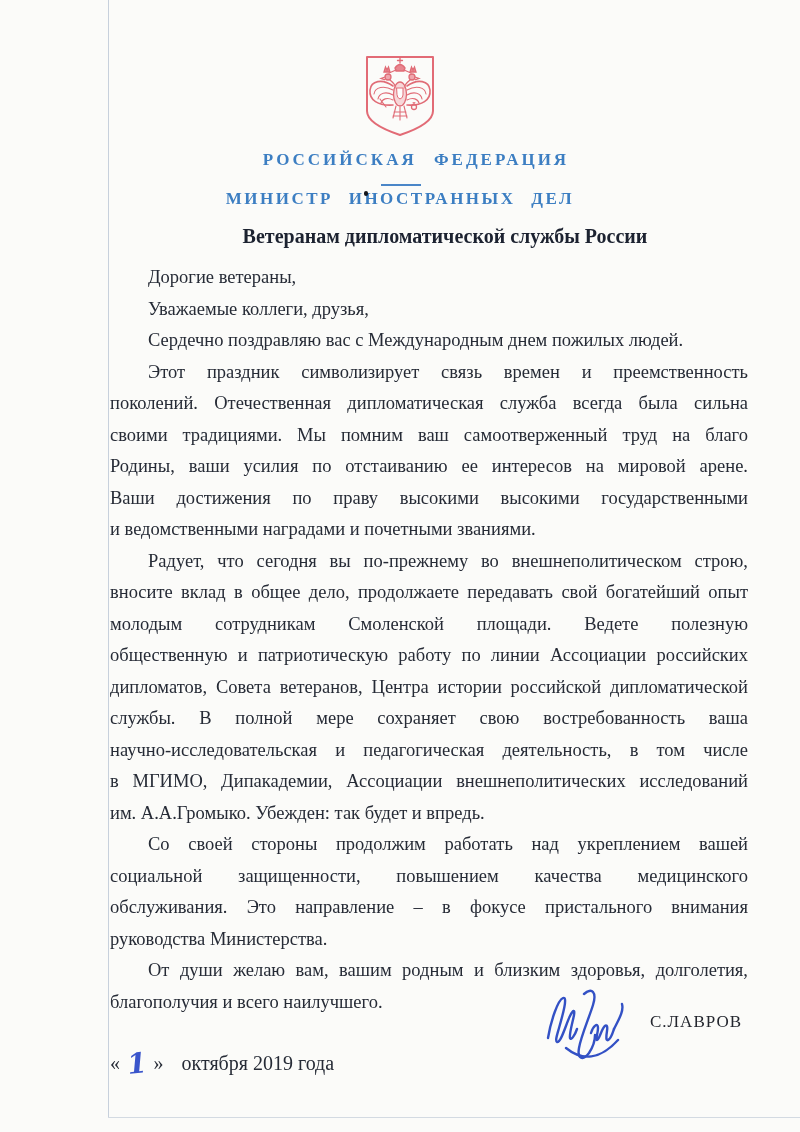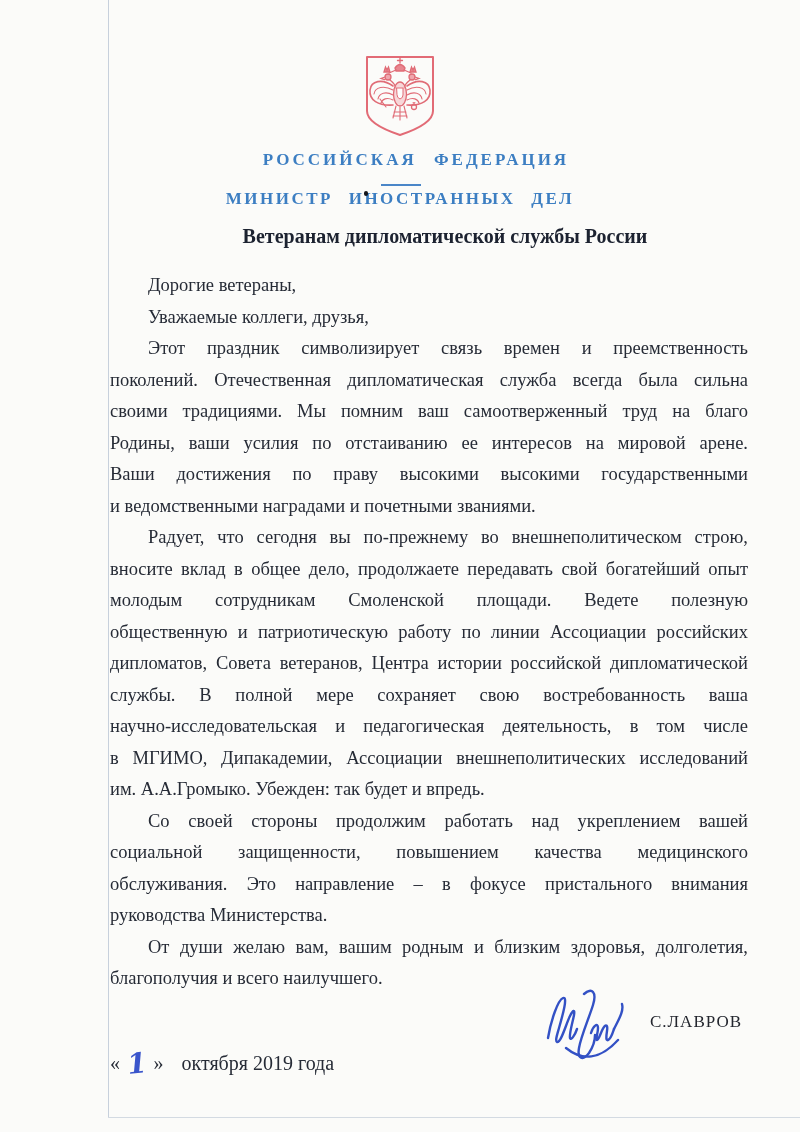--- a/index.html
+++ b/index.html
@@ -18,21 +18,21 @@
     color:#3c7ec2;font-weight:bold;font-size:17px;letter-spacing:3px;word-spacing:10px;}
   .lh-rule{position:absolute;left:381px;top:184px;width:40px;height:2px;background:#4a86c8;}
   .lh-minister{position:absolute;left:0;top:189px;width:800px;text-align:center;
     color:#3c7ec2;font-weight:bold;font-size:17px;letter-spacing:2.5px;word-spacing:9px;}
   .speck{position:absolute;left:364px;top:191px;width:4px;height:5px;background:#15151a;border-radius:2px;}
 
   .addressee{position:absolute;left:0;top:225px;width:800px;text-align:center;
     font-weight:bold;font-size:20px;color:#1c2230;padding-left:45px;}
 
   
-  .body-block{position:absolute;left:110px;top:270px;width:638px;font-size:18.5px;color:#262b36;}
+  .body-block{position:absolute;left:110px;top:262px;width:638px;font-size:18.5px;color:#262b36;}
   .sal-line{line-height:31.5px;padding-left:38px;white-space:nowrap;}
   .pline{line-height:31.5px;text-align:justify;text-align-last:justify;}
   .pline.indent{text-indent:38px;}
   .pline.last{text-align-last:left;}
 
   
   .sig-svg{position:absolute;left:538px;top:978px;}
   .signer-name{position:absolute;left:650px;top:1012px;font-size:17px;letter-spacing:1px;color:#23262e;}
 
   
@@ -81,20 +81,21 @@
   <div class="lh-rule"></div>
   <div class="lh-minister">МИНИСТР ИНОСТРАННЫХ ДЕЛ</div>
   <div class="speck"></div>
 
   <div class="addressee">Ветеранам дипломатической службы России</div>
 
   <div class="body-block">
     <div>
         <div class="sal-line">Дорогие ветераны,</div>
         <div class="sal-line">Уважаемые коллеги, друзья,</div>
+        <div class="sal-line">Сердечно поздравляю вас с Международным днем пожилых людей.</div>
       </div>
     <div>
         <div class="pline indent">Этот праздник символизирует связь времен и преемственность</div>
         <div class="pline">поколений. Отечественная дипломатическая служба всегда была сильна</div>
         <div class="pline">своими традициями. Мы помним ваш самоотверженный труд на благо</div>
         <div class="pline">Родины, ваши усилия по отстаиванию ее интересов на мировой арене.</div>
         <div class="pline">Ваши достижения по праву высокими высокими государственными</div>
         <div class="pline last">и ведомственными наградами и почетными званиями.</div>
         <div class="pline indent">Радует, что сегодня вы по-прежнему во внешнеполитическом строю,</div>
         <div class="pline">вносите вклад в общее дело, продолжаете передавать свой богатейший опыт</div>

